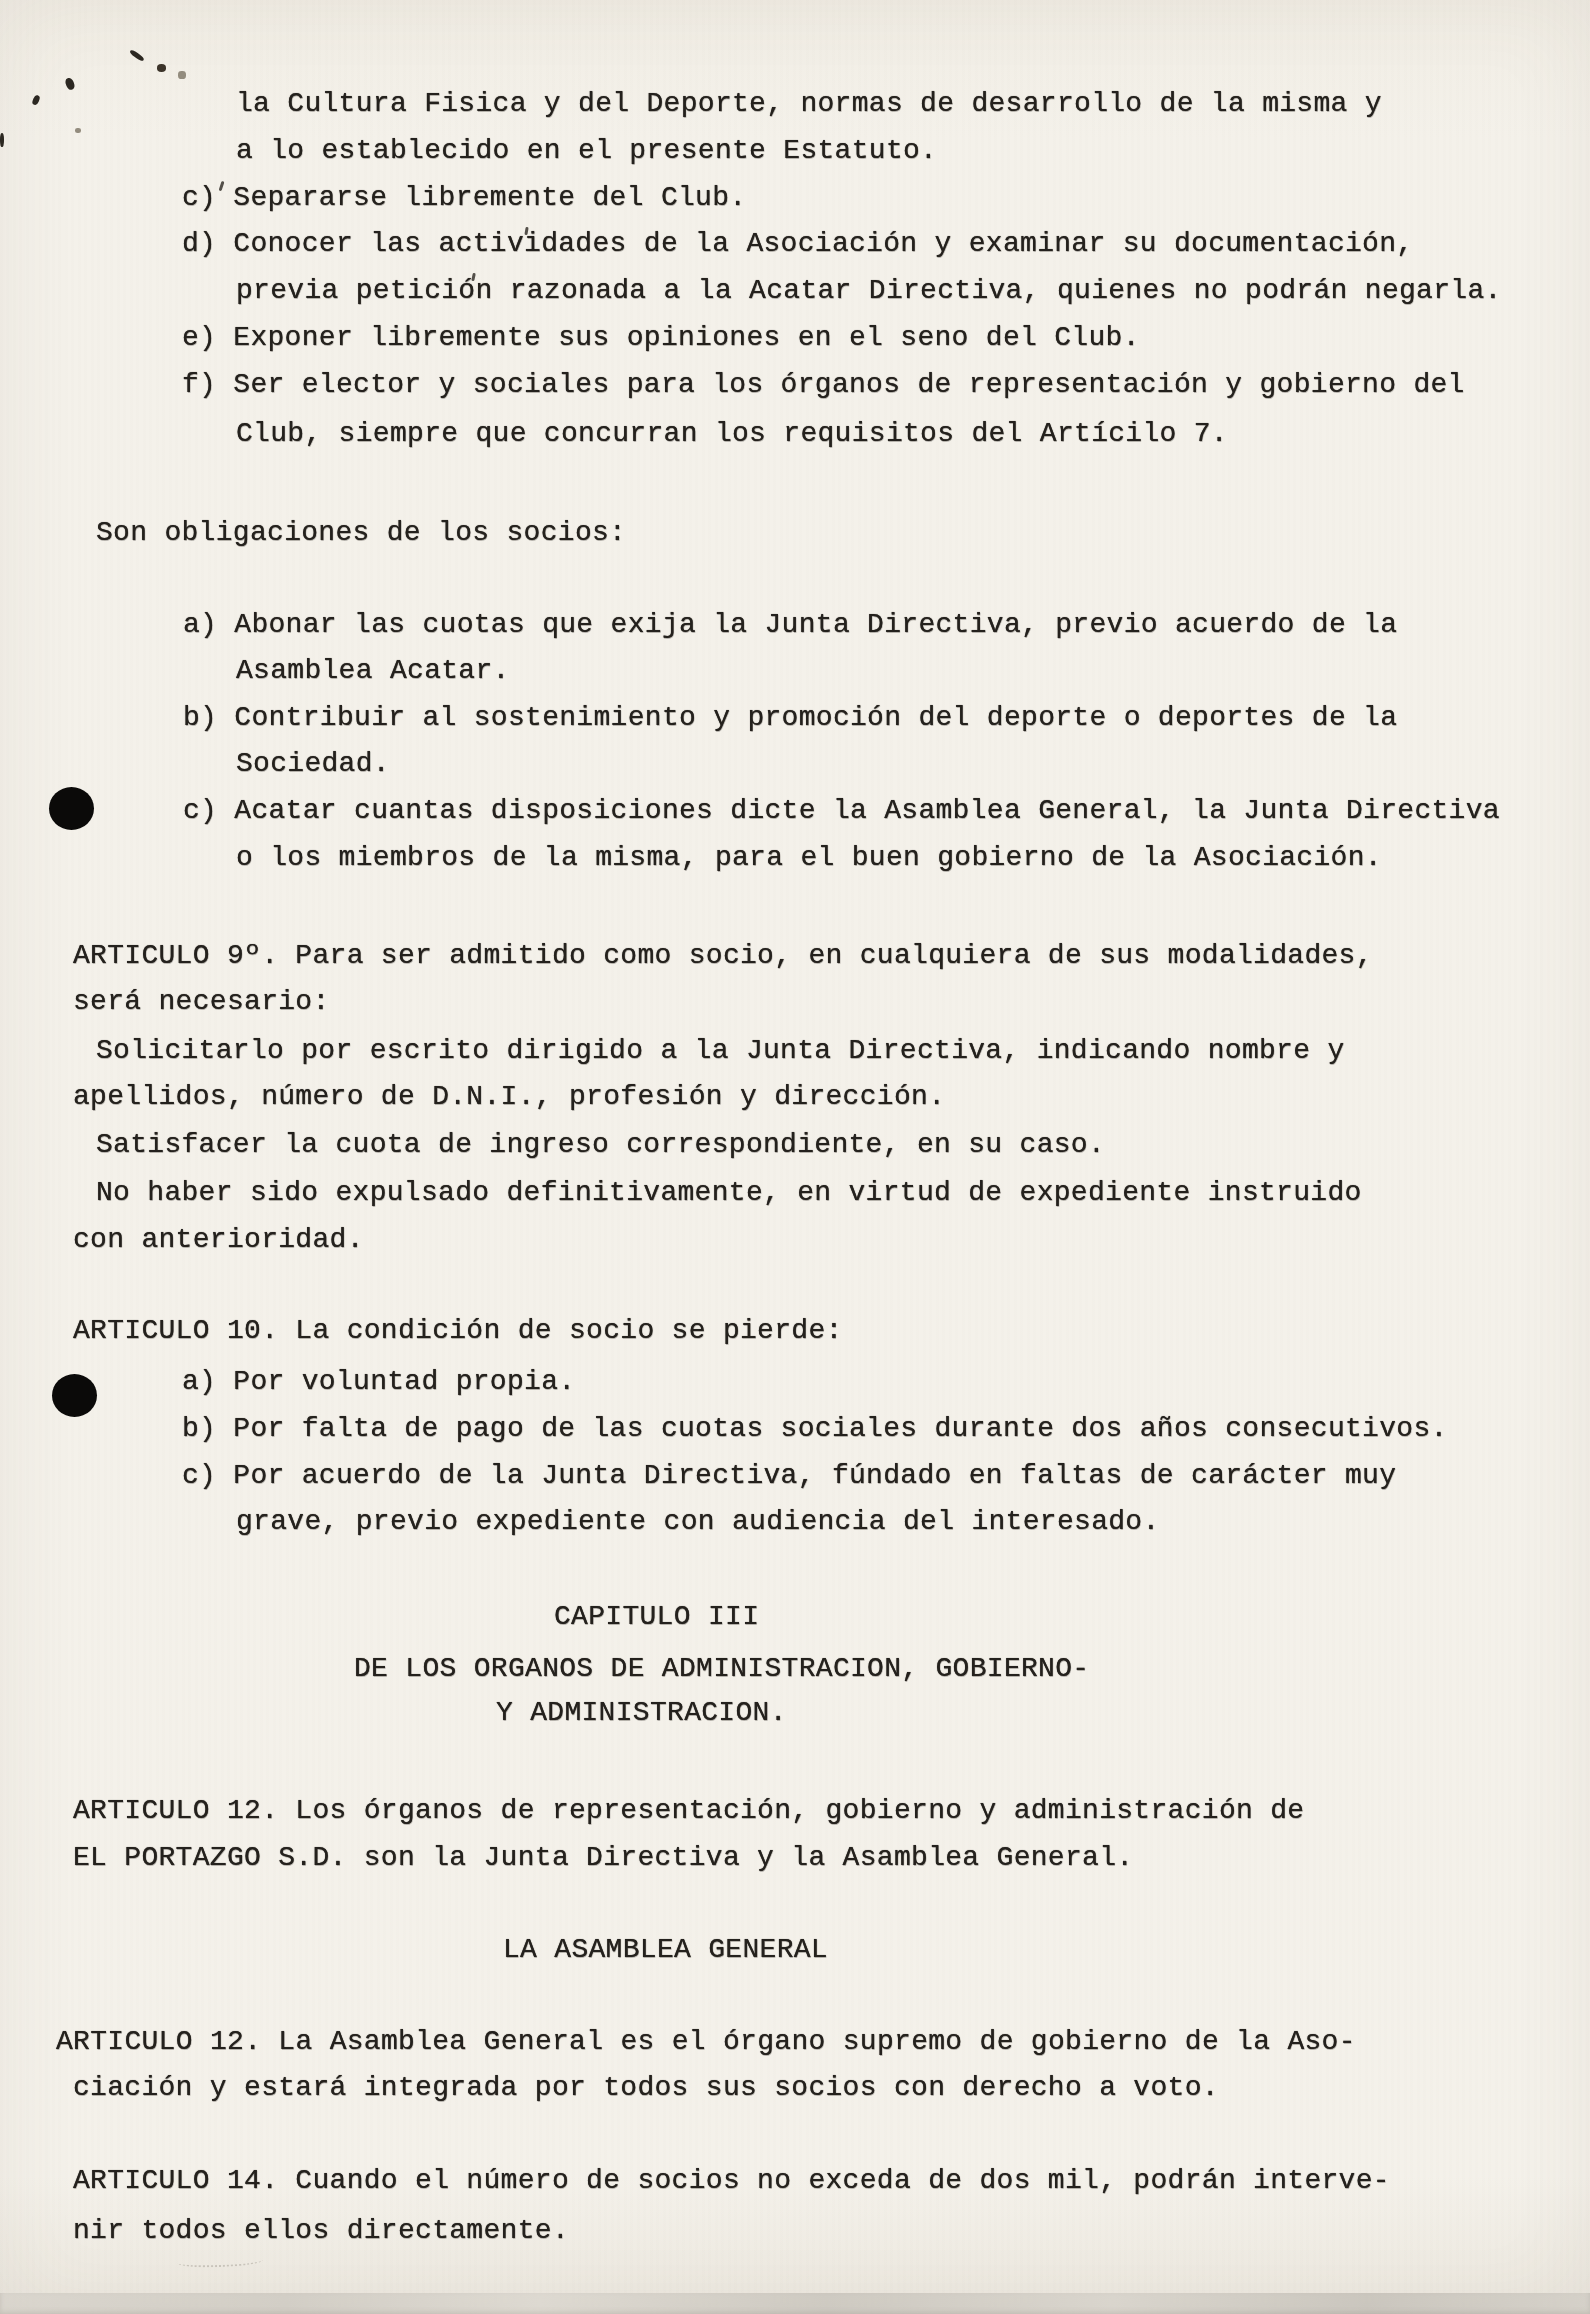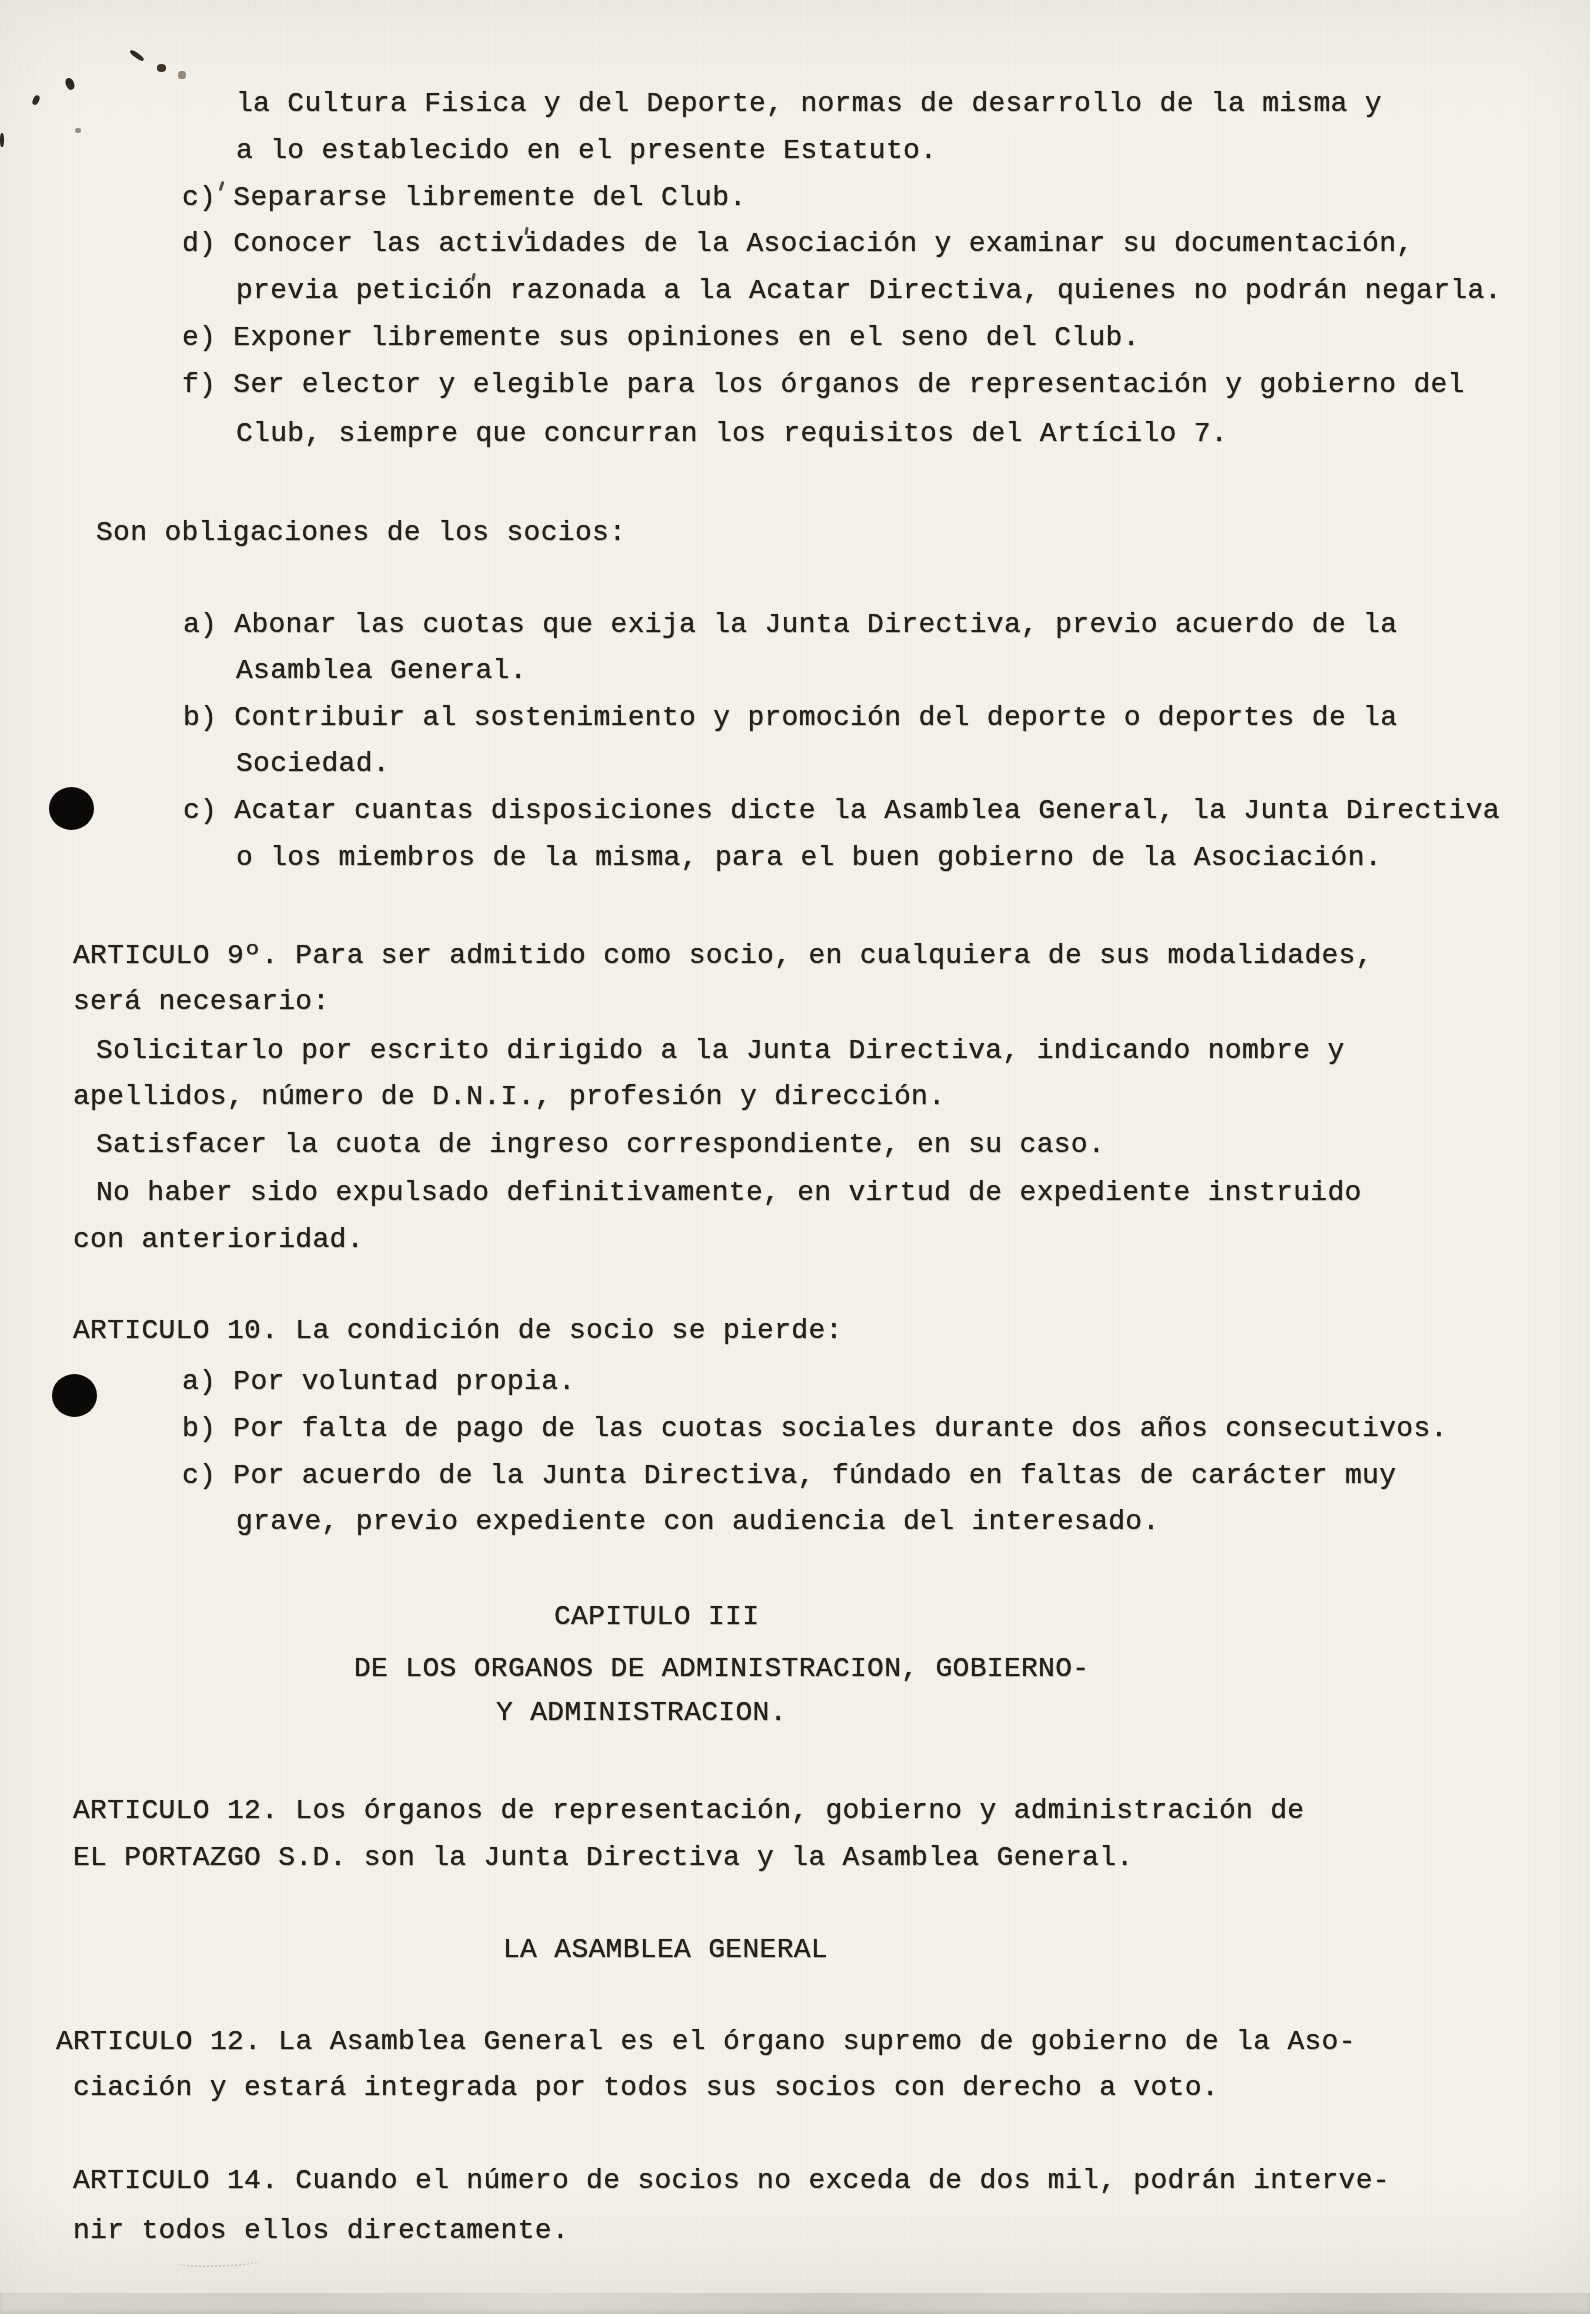--- a/index.html
+++ b/index.html
@@ -56,25 +56,25 @@
 <body>
 
 <div class="paper"></div>
 
 <div class="ln" style="left:236px;top:90px">la Cultura Fisica y del Deporte, normas de desarrollo de la misma y</div>
 <div class="ln" style="left:236px;top:137px">a lo establecido en el presente Estatuto.</div>
 <div class="ln" style="left:182px;top:184px">c) Separarse libremente del Club.</div>
 <div class="ln" style="left:182px;top:230px">d) Conocer las actividades de la Asociación y examinar su documentación,</div>
 <div class="ln" style="left:236px;top:277px">previa petición razonada a la Acatar Directiva, quienes no podrán negarla.</div>
 <div class="ln" style="left:182px;top:324px">e) Exponer libremente sus opiniones en el seno del Club.</div>
-<div class="ln" style="left:182px;top:371px">f) Ser elector y elegible para los órganos de representación y gobierno del</div>
+<div class="ln" style="left:182px;top:371px">f) Ser elector y sociales para los órganos de representación y gobierno del</div>
 <div class="ln" style="left:236px;top:420px">Club, siempre que concurran los requisitos del Artícilo 7.</div>
 <div class="ln" style="left:96px;top:519px">Son obligaciones de los socios:</div>
 <div class="ln" style="left:183px;top:611px">a) Abonar las cuotas que exija la Junta Directiva, previo acuerdo de la</div>
-<div class="ln" style="left:236px;top:657px">Asamblea General.</div>
+<div class="ln" style="left:236px;top:657px">Asamblea Acatar.</div>
 <div class="ln" style="left:183px;top:704px">b) Contribuir al sostenimiento y promoción del deporte o deportes de la</div>
 <div class="ln" style="left:236px;top:750px">Sociedad.</div>
 <div class="ln" style="left:183px;top:797px">c) Acatar cuantas disposiciones dicte la Asamblea General, la Junta Directiva</div>
 <div class="ln" style="left:236px;top:844px">o los miembros de la misma, para el buen gobierno de la Asociación.</div>
 <div class="ln" style="left:73px;top:942px">ARTICULO 9º. Para ser admitido como socio, en cualquiera de sus modalidades,</div>
 <div class="ln" style="left:73px;top:988px">será necesario:</div>
 <div class="ln" style="left:96px;top:1037px">Solicitarlo por escrito dirigido a la Junta Directiva, indicando nombre y</div>
 <div class="ln" style="left:73px;top:1083px">apellidos, número de D.N.I., profesión y dirección.</div>
 <div class="ln" style="left:96px;top:1131px">Satisfacer la cuota de ingreso correspondiente, en su caso.</div>
 <div class="ln" style="left:96px;top:1179px">No haber sido expulsado definitivamente, en virtud de expediente instruido</div>

